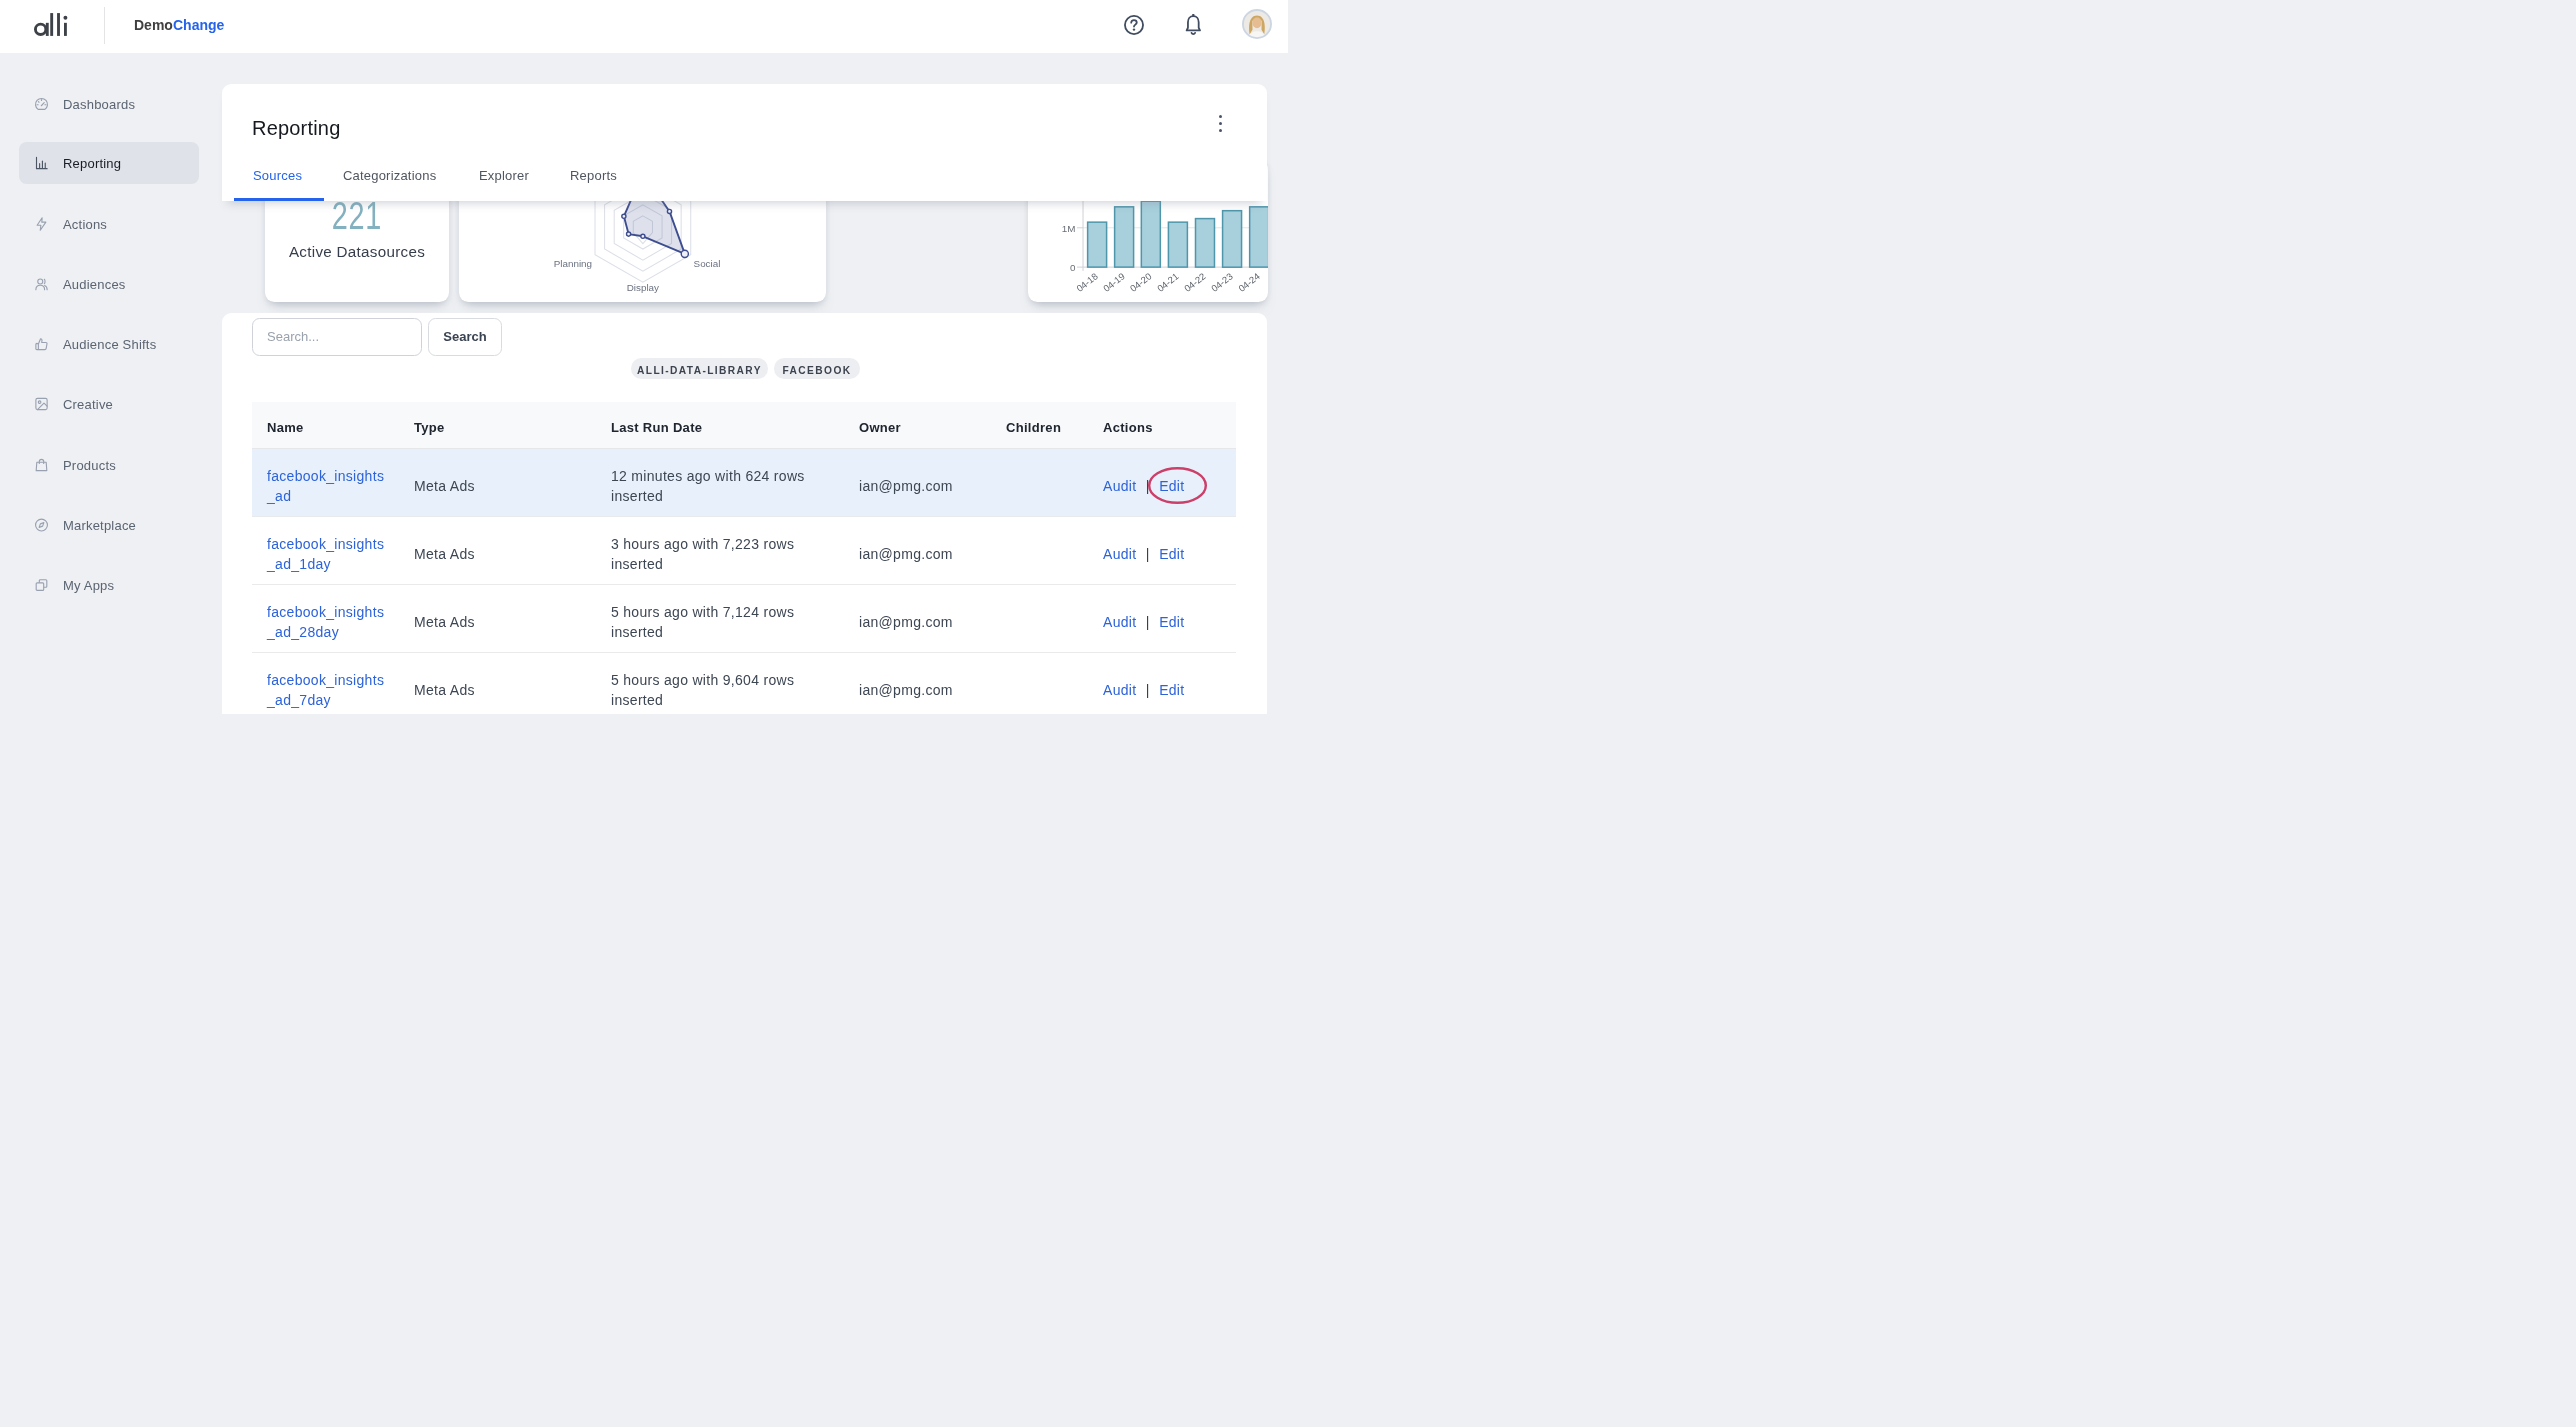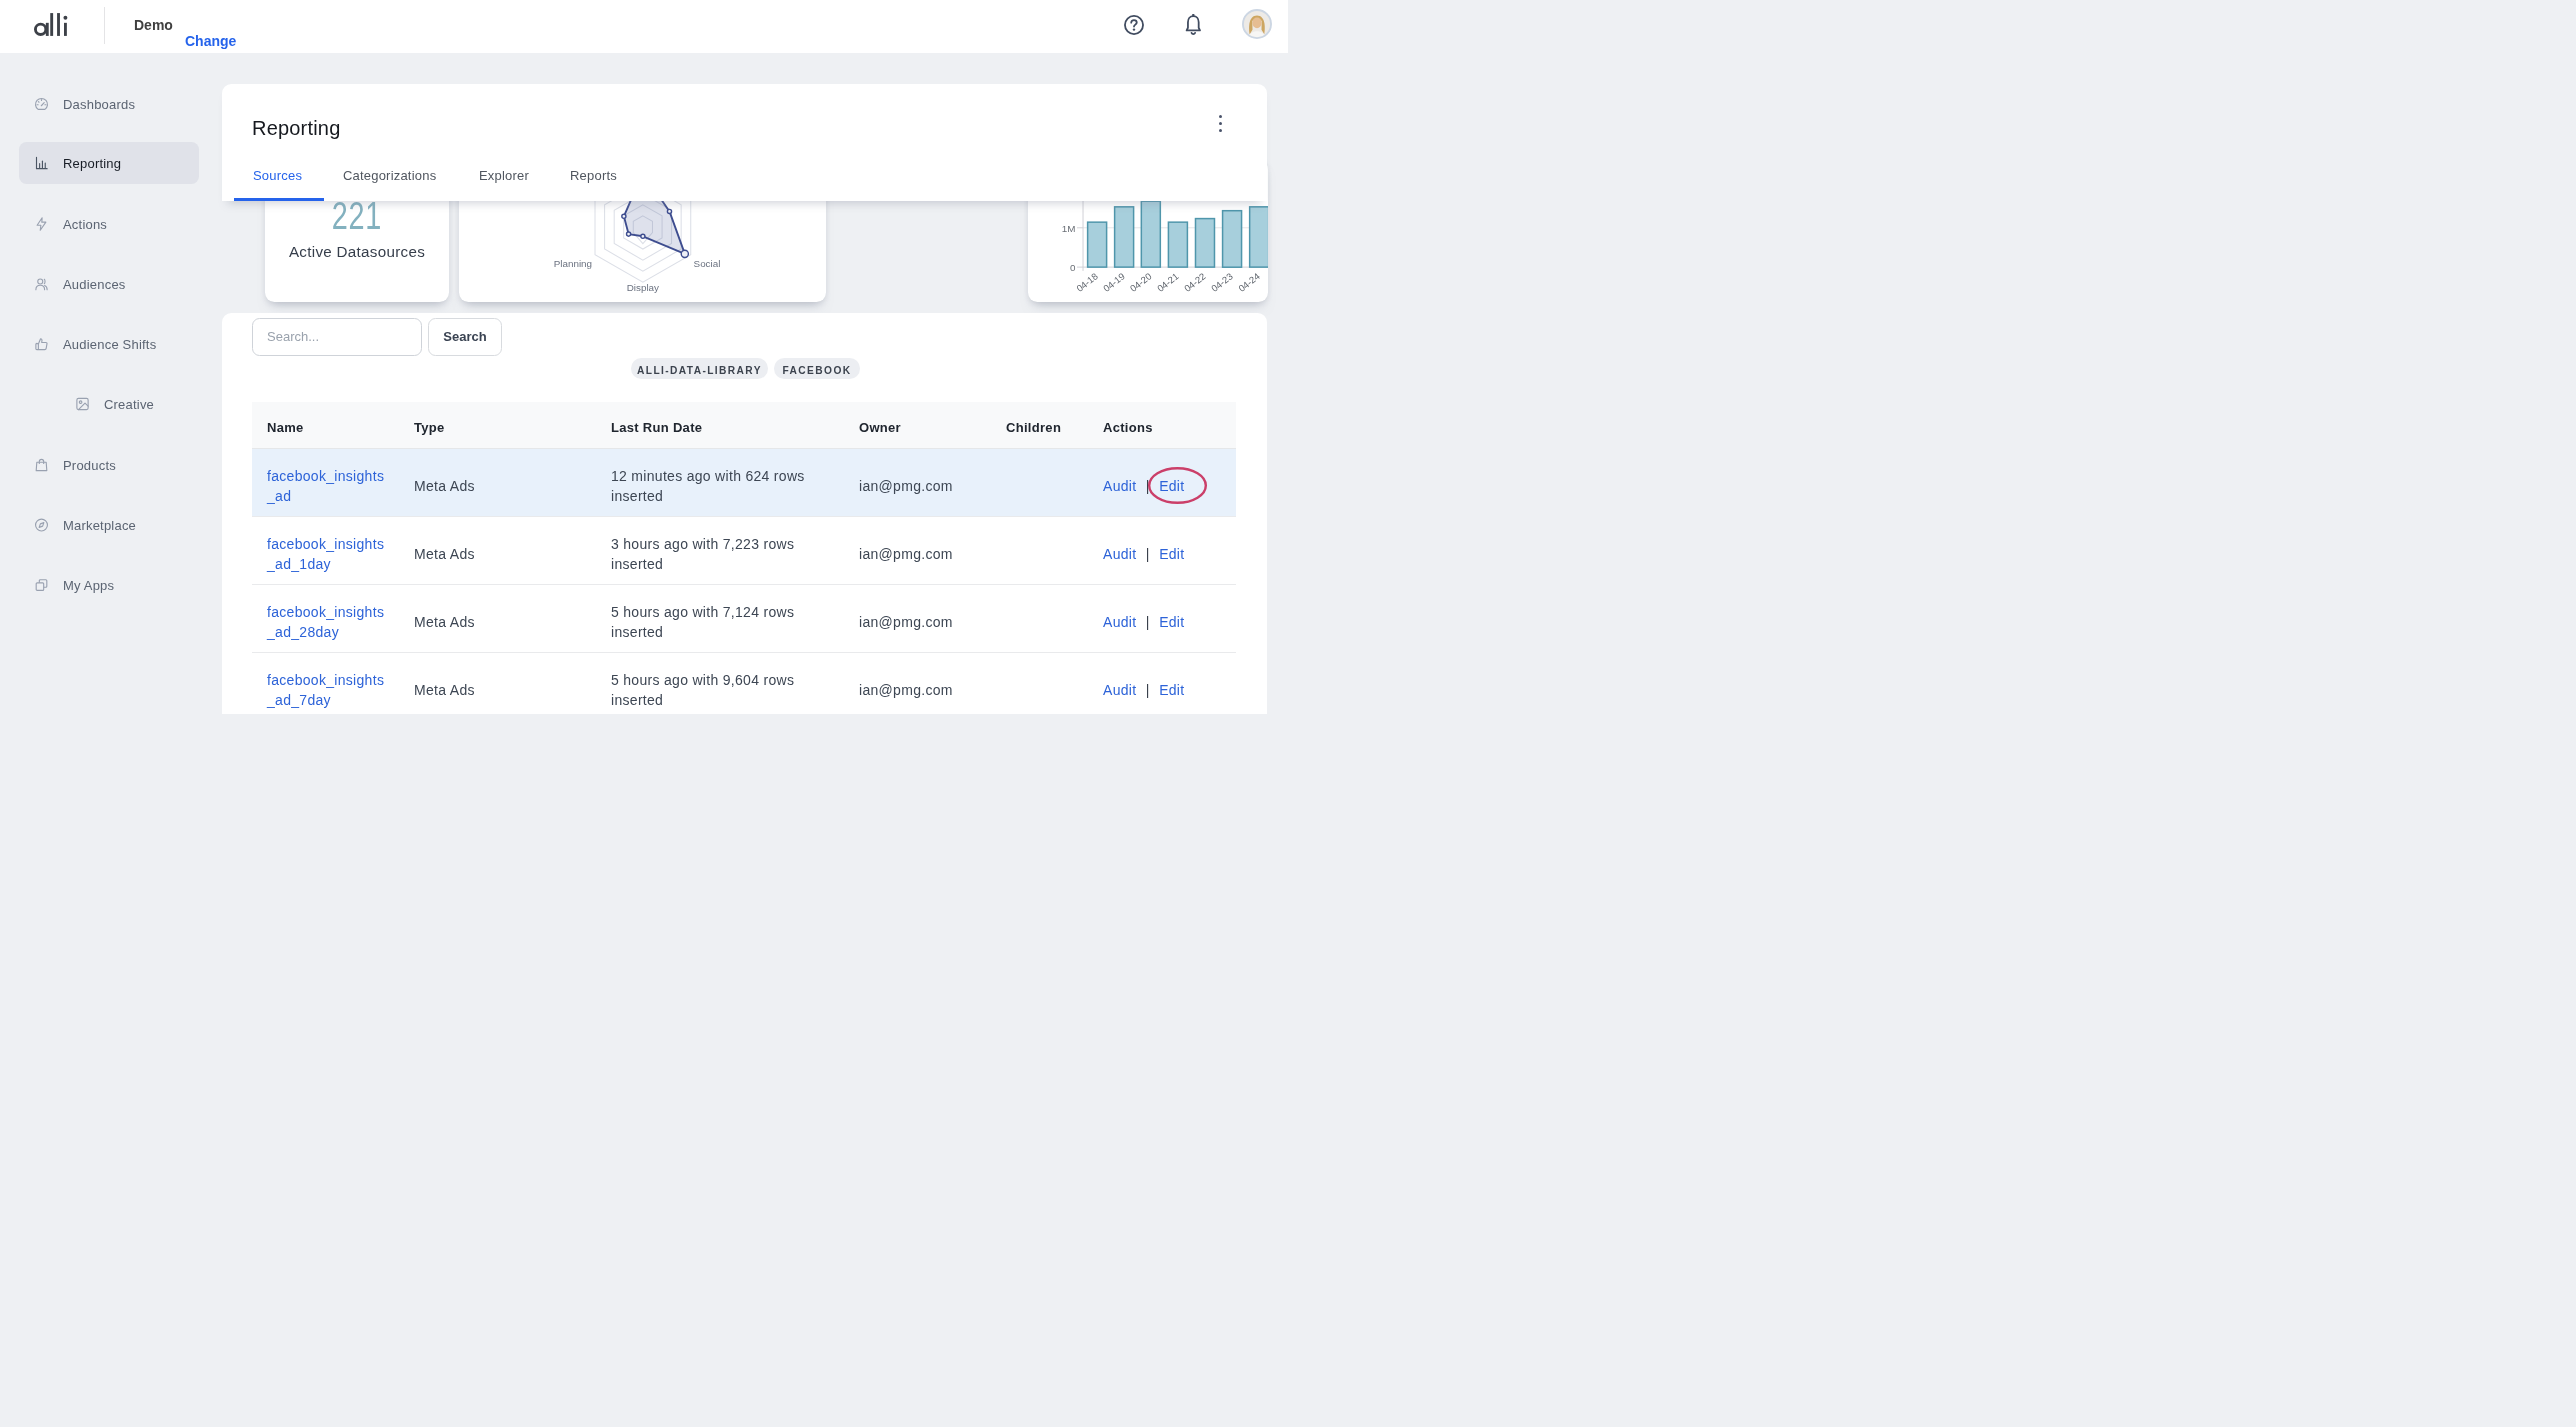--- a/index.html
+++ b/index.html
@@ -60,21 +60,21 @@
 .side { position:absolute; left:0; width:234px; height:41px; z-index:3; }
 .side .ic { position:absolute; left:34px; top:50%; transform:translateY(-50%); width:15px; height:15px; }
 .side .tx { position:absolute; left:63px; top:50%; transform:translateY(-50%); font-size:13px; color:#5b6472; letter-spacing:0.2px; }
 #sideActive { position:absolute; left:19px; top:142px; width:180px; height:42px; background:#e0e2e9; border-radius:7.5px; z-index:2; }
 .side.active .tx { color:#181d26; }
 
 
 #nav { position:absolute; left:0; top:0; width:1288px; height:53px; background:#fff; z-index:30; }
 #navDivider { position:absolute; left:104px; top:7px; width:0.9px; height:37px; background:#e4e4e6; }
 #demo { position:absolute; left:134px; top:17px; font-size:14px; font-weight:bold; color:#404040; }
-#change { position:absolute; left:185px; top:17px; font-size:14px; font-weight:bold; color:#2563eb;margin-top:16px; }
+#change { position:absolute; left:173px; top:17px; font-size:14px; font-weight:bold; color:#2563eb; }
 </style>
 </head>
 <body>
 <div id="root">
 
   <div class="card" id="card1">
     <div class="bignum" style="font-size:38px; line-height:38px; top:37px; transform:scaleX(0.76);">221</div>
     <div class="cardlabel" style="top:83px;">Active Datasources</div>
   </div>
   <div class="card" id="card2">
@@ -230,21 +230,21 @@
         <path d="M17 14.5 C19.8 15.5 21 17.8 21 21"></path>
       </svg>
     <span class="tx">Audiences</span>
   </div>
   <div class="side" style="top:323px;text-align:center;">
     <svg class="ic" viewBox="0 0 24 24" fill="none" stroke="#99a1b0" stroke-width="1.8" stroke-linejoin="round">
         <path d="M7 11 L7 21 M7 12 L10.5 3.5 C12 3.5 12.8 4.5 12.8 6 L12.3 9.5 L19 9.5 C20.2 9.5 21 10.3 20.8 11.5 L19.5 19 C19.3 20.2 18.5 21 17.3 21 L7 21 L4.5 21 C3.7 21 3 20.3 3 19.5 L3 12.5 C3 11.7 3.7 11 4.5 11 Z"></path>
       </svg>
     <span class="tx">Audience Shifts</span>
   </div>
-  <div class="side" style="top:383px;margin-left:41px;">
+  <div class="side" style="top:383px;">
     <svg class="ic" viewBox="0 0 24 24" fill="none" stroke="#99a1b0" stroke-width="1.8" stroke-linecap="round" stroke-linejoin="round">
         <rect x="3" y="3" width="18" height="18" rx="2.5"></rect>
         <circle cx="9" cy="9" r="2"></circle>
         <path d="M21 15.5 L16 10.5 L5.5 21"></path>
       </svg>
     <span class="tx">Creative</span>
   </div>
   <div class="side" style="top:444px;">
     <svg class="ic" viewBox="0 0 24 24" fill="none" stroke="#99a1b0" stroke-width="1.8" stroke-linejoin="round">
         <path d="M4.5 7.5 L19.5 7.5 L20.5 21 L3.5 21 Z"></path>

